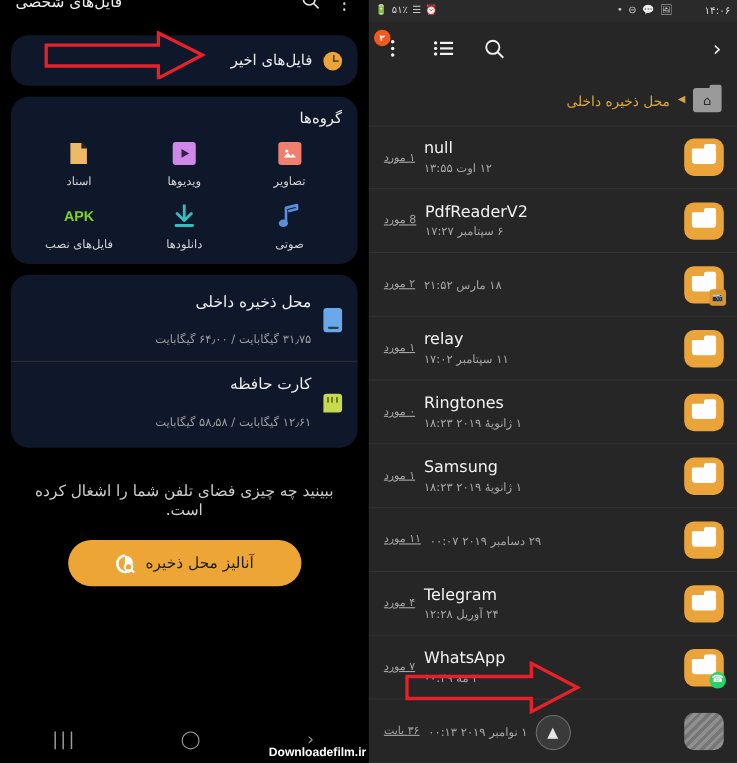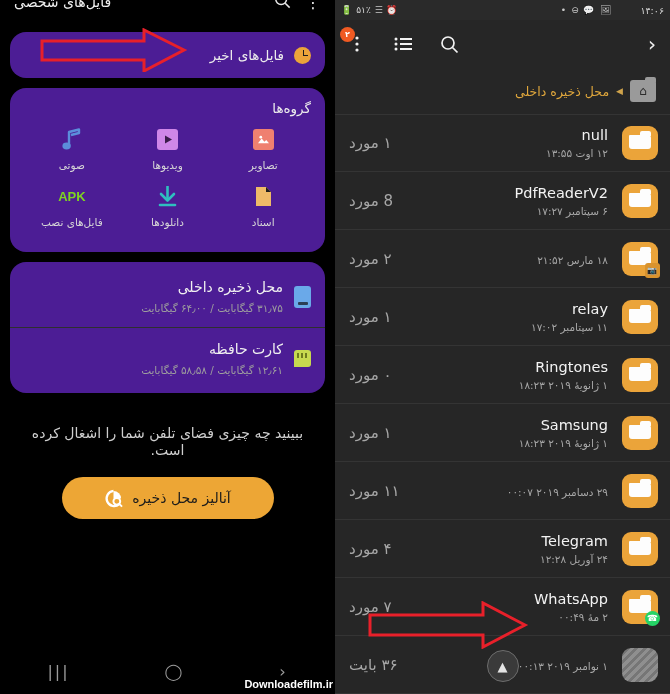--- a/index.html
+++ b/index.html
@@ -102,24 +102,24 @@
   .folder-shape.grey { background: #8f8f8f;
     background-image: repeating-linear-gradient(135deg, #8f8f8f 0 3px, #767676 3px 6px); }
   .badge-mini {
     position: absolute; right: -2px; bottom: -2px;
     width: 15px; height: 15px; border-radius: 3px;
     display: flex; align-items: center; justify-content: center;
     font-size: 8px;
   }
   .badge-mini.img { background: #d9932e; color: #fff; }
   .badge-mini.wa { background: #25d366; color: #fff; border-radius: 50%; font-size: 9px; }
-  .row-mid { flex: 1; text-align: right; padding-right: 2px; }
+  .row-mid { flex: 1; text-align: left; padding-right: 2px; }
   .row-name { color: #f3f3f3; font-size: 14.5px; line-height: 17px; }
   .row-sub { color: #a7a7a7; font-size: 10.5px; margin-top: 3px; }
-  .row-count { color: #a7a7a7; font-size: 15px; white-space: nowrap; margin-right: 8px; }
+  .row-count { color: #a7a7a7; font-size: 10px; white-space: nowrap; margin-right: 8px; text-decoration: underline; }
 
   .fab-top {
     position: absolute; bottom: 12px; left: 50%; transform: translateX(-50%);
     width: 32px; height: 32px; border-radius: 50%;
     border: 1px solid #6d6d6d; background: #3a3a3a;
     display: flex; align-items: center; justify-content: center;
     color: #e5e5e5; font-size: 13px; z-index: 6;
   }
 
   
@@ -131,42 +131,42 @@
     background: #000; flex: 0 0 335px; overflow: hidden;
   }
   .rp-header {
     height: 28px; display: flex; align-items: center;
     padding: 0 14px; direction: rtl; gap: 10px;
     overflow: hidden;
   }
   .rp-title { color: #f0f0f0; font-size: 14px; margin-right: auto; position: relative; top: -12px; }
   .rp-hicons { display: flex; align-items: center; gap: 14px; color: #e8e8e8; position: relative; top: -12px; }
   .card {
-    background: #4c1d95; border-radius: 16px; margin: 0 10px 10px 10px;
+    background: #0f172a; border-radius: 16px; margin: 0 10px 10px 10px;
     direction: rtl;
   }
   .recent-card {
     height: 46px; display: flex; align-items: center; padding: 0 14px;
     gap: 10px; margin-top: 4px;
   }
   .clock-ico {
     width: 17px; height: 17px; border-radius: 50%;
     background: #eba43a; position: relative; flex: 0 0 17px;
   }
   .clock-ico::after {
     content: ""; position: absolute; left: 50%; top: 3.5px;
     width: 1.6px; height: 6px; background: #1e1e1e;
   }
   .clock-ico::before {
     content: ""; position: absolute; left: 50%; top: 8px;
     width: 5px; height: 1.6px; background: #1e1e1e;
   }
   .recent-label { color: #ededed; font-size: 13.5px; }
 
-  .groups-card { padding: 12px 14px 24px 14px; }
+  .groups-card { padding: 12px 14px 12px 14px; }
   .groups-title { color: #ededed; font-size: 13.5px; text-align: right; margin-bottom: 10px; }
   .groups-grid {
     display: grid; grid-template-columns: repeat(3, 1fr);
     row-gap: 12px; direction: rtl;
   }
   .cat { display: flex; flex-direction: column; align-items: center; gap: 7px; }
   .cat-ico { height: 26px; display: flex; align-items: center; justify-content: center; }
   .cat-label { color: #d6d6d6; font-size: 10.5px; }
   .sq { width: 21px; height: 21px; border-radius: 3px; display:flex; align-items:center; justify-content:center; }
 
@@ -177,21 +177,21 @@
   }
   .st-row + .st-row { border-top: 1px solid #2f2f2f; }
   .st-ico { width: 17px; height: 22px; flex: 0 0 17px; border-radius: 3px; position: relative; }
   .st-ico.phone { background: #6aa9e9; }
   .st-ico.phone::after { content:""; position:absolute; left:3.5px; bottom:3px; width:10px; height:2.5px; background:#2b3f55; border-radius:1px; }
   .st-ico.sd { background: #c7d94f; width: 18px; height: 17px; border-radius: 3px 3px 3px 0; }
   .st-ico.sd::after { content:""; position:absolute; top:3px; left:3px; width:12px; height:5px;
     background: repeating-linear-gradient(90deg, #6e7a1e 0 2px, transparent 2px 4px); }
   .st-text { flex: 1; text-align: right; }
   .st-name { color: #f0f0f0; font-size: 14px; }
-  .st-sub { color: #9e9e9e; font-size: 10.5px; margin-top: 7px; }
+  .st-sub { color: #9e9e9e; font-size: 10.5px; margin-top: 20px; }
 
   .analyze-zone { text-align: center; padding: 22px 16px 0 16px; direction: rtl; }
   .analyze-note { color: #cfcfcf; font-size: 14px; line-height: 17px; }
   .analyze-btn {
     margin: 18px auto 0 auto; width: 212px; height: 42px;
     background: #eda635; border-radius: 21px; border: none;
     display: flex; align-items: center; justify-content: center; gap: 9px;
     color: #1b1b1b; font-size: 14px; direction: rtl;
     font-family: inherit; cursor: pointer;
   }
@@ -432,35 +432,35 @@
               <span class="sq" style="background:#cf87e8">
                 <svg width="10" height="11" viewBox="0 0 10 11">
                   <polygon points="2,1.5 9,5.5 2,9.5" fill="#3a1c4a"></polygon>
                 </svg>
               </span>
             </div>
             <div class="cat-label">ویدیوها</div>
           </div>
           <div class="cat">
             <div class="cat-ico">
+              <svg width="17" height="21" viewBox="0 0 17 21">
+                <path d="M1 1 H11 L16 6 V20 H1 Z" fill="#eeba68"></path>
+                <path d="M11 1 V6 H16" fill="#1e1e1e"></path>
+              </svg>
+            </div>
+            <div class="cat-label">اسناد</div>
+          </div>
+          <div class="cat">
+            <div class="cat-ico">
               <svg width="20" height="23" viewBox="0 0 20 23">
                 <path d="M7 18 V4 L17 1.5 V5 L9 7" fill="none" stroke="#5b8edb" stroke-width="2.4" stroke-linejoin="round"></path>
                 <ellipse cx="4.6" cy="18" rx="4.2" ry="3.4" fill="#5b8edb"></ellipse>
               </svg>
             </div>
             <div class="cat-label">صوتی</div>
-          </div>
-          <div class="cat">
-            <div class="cat-ico">
-              <svg width="17" height="21" viewBox="0 0 17 21">
-                <path d="M1 1 H11 L16 6 V20 H1 Z" fill="#eeba68"></path>
-                <path d="M11 1 V6 H16" fill="#1e1e1e"></path>
-              </svg>
-            </div>
-            <div class="cat-label">اسناد</div>
           </div>
           <div class="cat">
             <div class="cat-ico">
               <svg width="21" height="22" viewBox="0 0 21 22">
                 <line x1="10.5" y1="1" x2="10.5" y2="14" stroke="#2fbfbf" stroke-width="2.6"></line>
                 <polyline points="4,9 10.5,15.5 17,9" fill="none" stroke="#2fbfbf" stroke-width="2.6" stroke-linecap="round" stroke-linejoin="round"></polyline>
                 <line x1="3" y1="20" x2="18" y2="20" stroke="#2fbfbf" stroke-width="2.6" stroke-linecap="round"></line>
               </svg>
             </div>
             <div class="cat-label">دانلودها</div>

